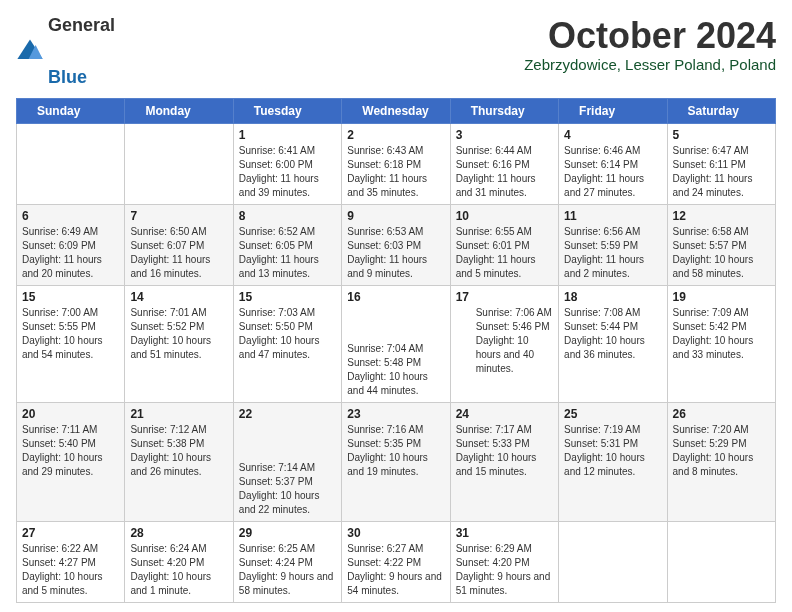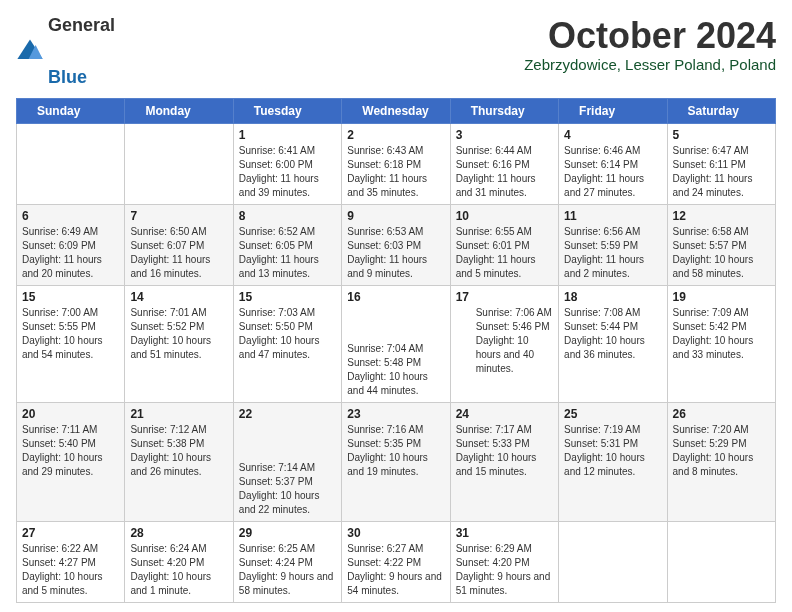--- a/index.html
+++ b/index.html
@@ -17,31 +17,31 @@
       margin-bottom: 10px;
     }
     .logo {
       display: flex;
       align-items: center;
     }
     .logo-text {
       display: flex;
       flex-direction: column;
       line-height: 1.1;
-      gap: 32px;
     }
     .logo-general {
       font-size: 18px;
       font-weight: bold;
       color: #333;
     }
     .logo-blue {
       font-size: 18px;
       font-weight: bold;
       color: #1a6aab;
+      margin-top: 32px;
     }
     .logo-icon {
       width: 28px;
       height: 28px;
       margin-right: 4px;
     }
     .title-area {
       text-align: right;
     }
     .month-title {

